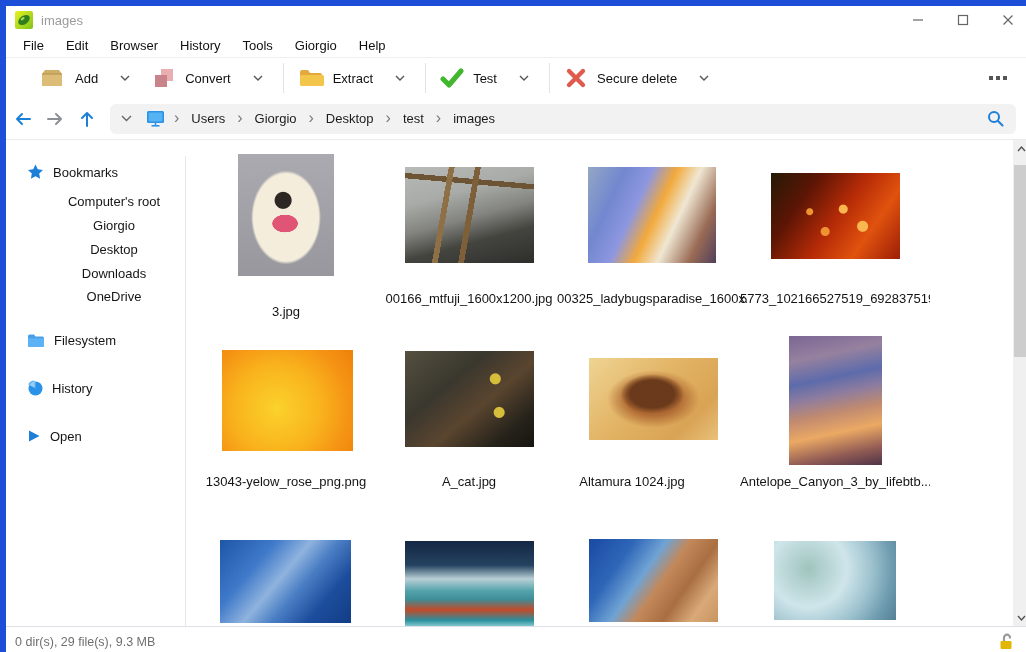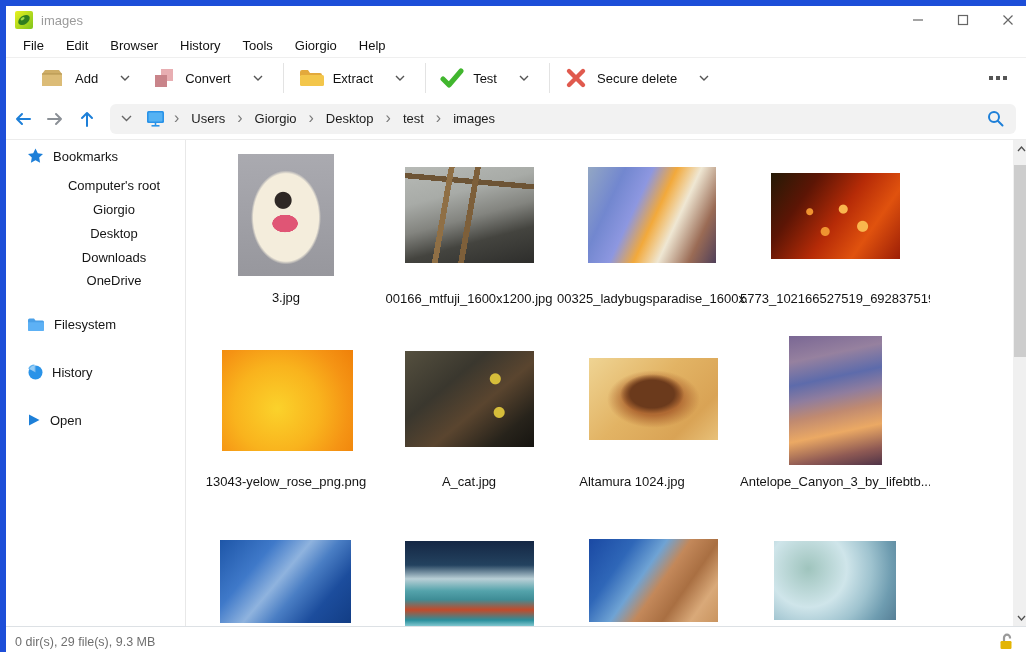--- a/index.html
+++ b/index.html
@@ -29,40 +29,40 @@
   
   .pathbar{position:absolute;left:0;top:92px;right:0;height:42px;display:flex;align-items:center;border-bottom:1px solid #ececec;box-sizing:border-box;}
   .nav-btn{width:30px;height:30px;display:flex;align-items:center;justify-content:center;border-radius:4px;margin-left:2px;}
   .crumbbar{flex:1;height:30px;background:#f2f2f2;border-radius:6px;margin:0 14px 0 8px;display:flex;align-items:center;padding:0 4px;}
   .crumb-seg{font-size:13px;color:#1c1c1c;padding:5px 10px;border-radius:4px;}
   .crumb-sep{font-size:16px;color:#7a7a7a;padding:0 2px;line-height:1;transform:translateY(-1px);}
   .crumb-icon{display:flex;align-items:center;justify-content:center;padding:0 7px;}
   .crumb-search{margin-left:auto;display:flex;align-items:center;justify-content:center;width:34px;height:30px;border-radius:4px;}
   
   .main{position:absolute;left:0;top:134px;right:0;bottom:30px;}
-  .sidebar{position:absolute;left:0;top:0;width:180px;bottom:0;border-right:1px solid #e8e8e8;box-sizing:border-box;overflow:hidden;}
+  .sidebar{position:absolute;left:0;top:16px;width:180px;bottom:0;border-right:1px solid #e8e8e8;box-sizing:border-box;overflow:hidden;}
   .side-row{position:absolute;height:24px;display:flex;align-items:center;gap:9px;font-size:13px;color:#151515;padding-left:21px;left:0;right:0;}
   .side-row.child{padding-left:37px;flex-direction:column;}
   .content{position:absolute;left:181px;top:0;right:17px;bottom:0;overflow:hidden;}
   .thumb{position:absolute;}
   .flabel{position:absolute;width:190px;text-align:center;font-size:13px;color:#141414;white-space:nowrap;overflow:hidden;}
   
   .t1{left:51px;top:14px;width:96px;height:122px;}
   .t2{left:218px;top:27px;width:129px;height:96px;}
   .t3{left:401px;top:27px;width:128px;height:96px;}
   .t4{left:584px;top:33px;width:129px;height:86px;}
   .t5{left:35px;top:210px;width:131px;height:101px;}
   .t6{left:218px;top:211px;width:129px;height:96px;}
   .t7{left:402px;top:218px;width:129px;height:82px;}
   .t8{left:602px;top:196px;width:93px;height:129px;}
   .t9{left:33px;top:400px;width:131px;height:83px;}
   .t10{left:218px;top:401px;width:129px;height:86px;}
   .t11{left:402px;top:399px;width:129px;height:83px;}
   .t12{left:587px;top:401px;width:122px;height:79px;}
-  .l1{left:4px;top:150px;}  .l2{left:187px;top:151px;} .l3{left:370px;top:151px;} .l4{left:553px;top:151px;}
+  .l1{left:4px;top:164px;}  .l2{left:187px;top:151px;} .l3{left:370px;top:151px;} .l4{left:553px;top:151px;}
   .l5{left:4px;top:334px;}  .l6{left:187px;top:334px;} .l7{left:350px;top:334px;} .l8{left:553px;top:334px;}
   
   .vscroll{position:absolute;right:0;top:0;width:17px;bottom:0;background:#f0f0f0;}
   .vs-btn{position:absolute;left:0;width:17px;height:17px;display:flex;align-items:center;justify-content:center;}
   .vs-btn.up{top:0;} .vs-btn.down{bottom:0;}
   .vs-thumb{position:absolute;left:1px;width:15px;top:25px;height:192px;background:#cdcdcd;}
   
   .statusbar{position:absolute;left:0;bottom:0;right:0;height:30px;border-top:1px solid #dde1e5;display:flex;align-items:center;box-sizing:border-box;}
   .status-text{font-size:12.5px;color:#6f6f6f;margin-left:9px;}
   .status-lock{margin-left:auto;margin-right:16px;display:flex;align-items:center;}

